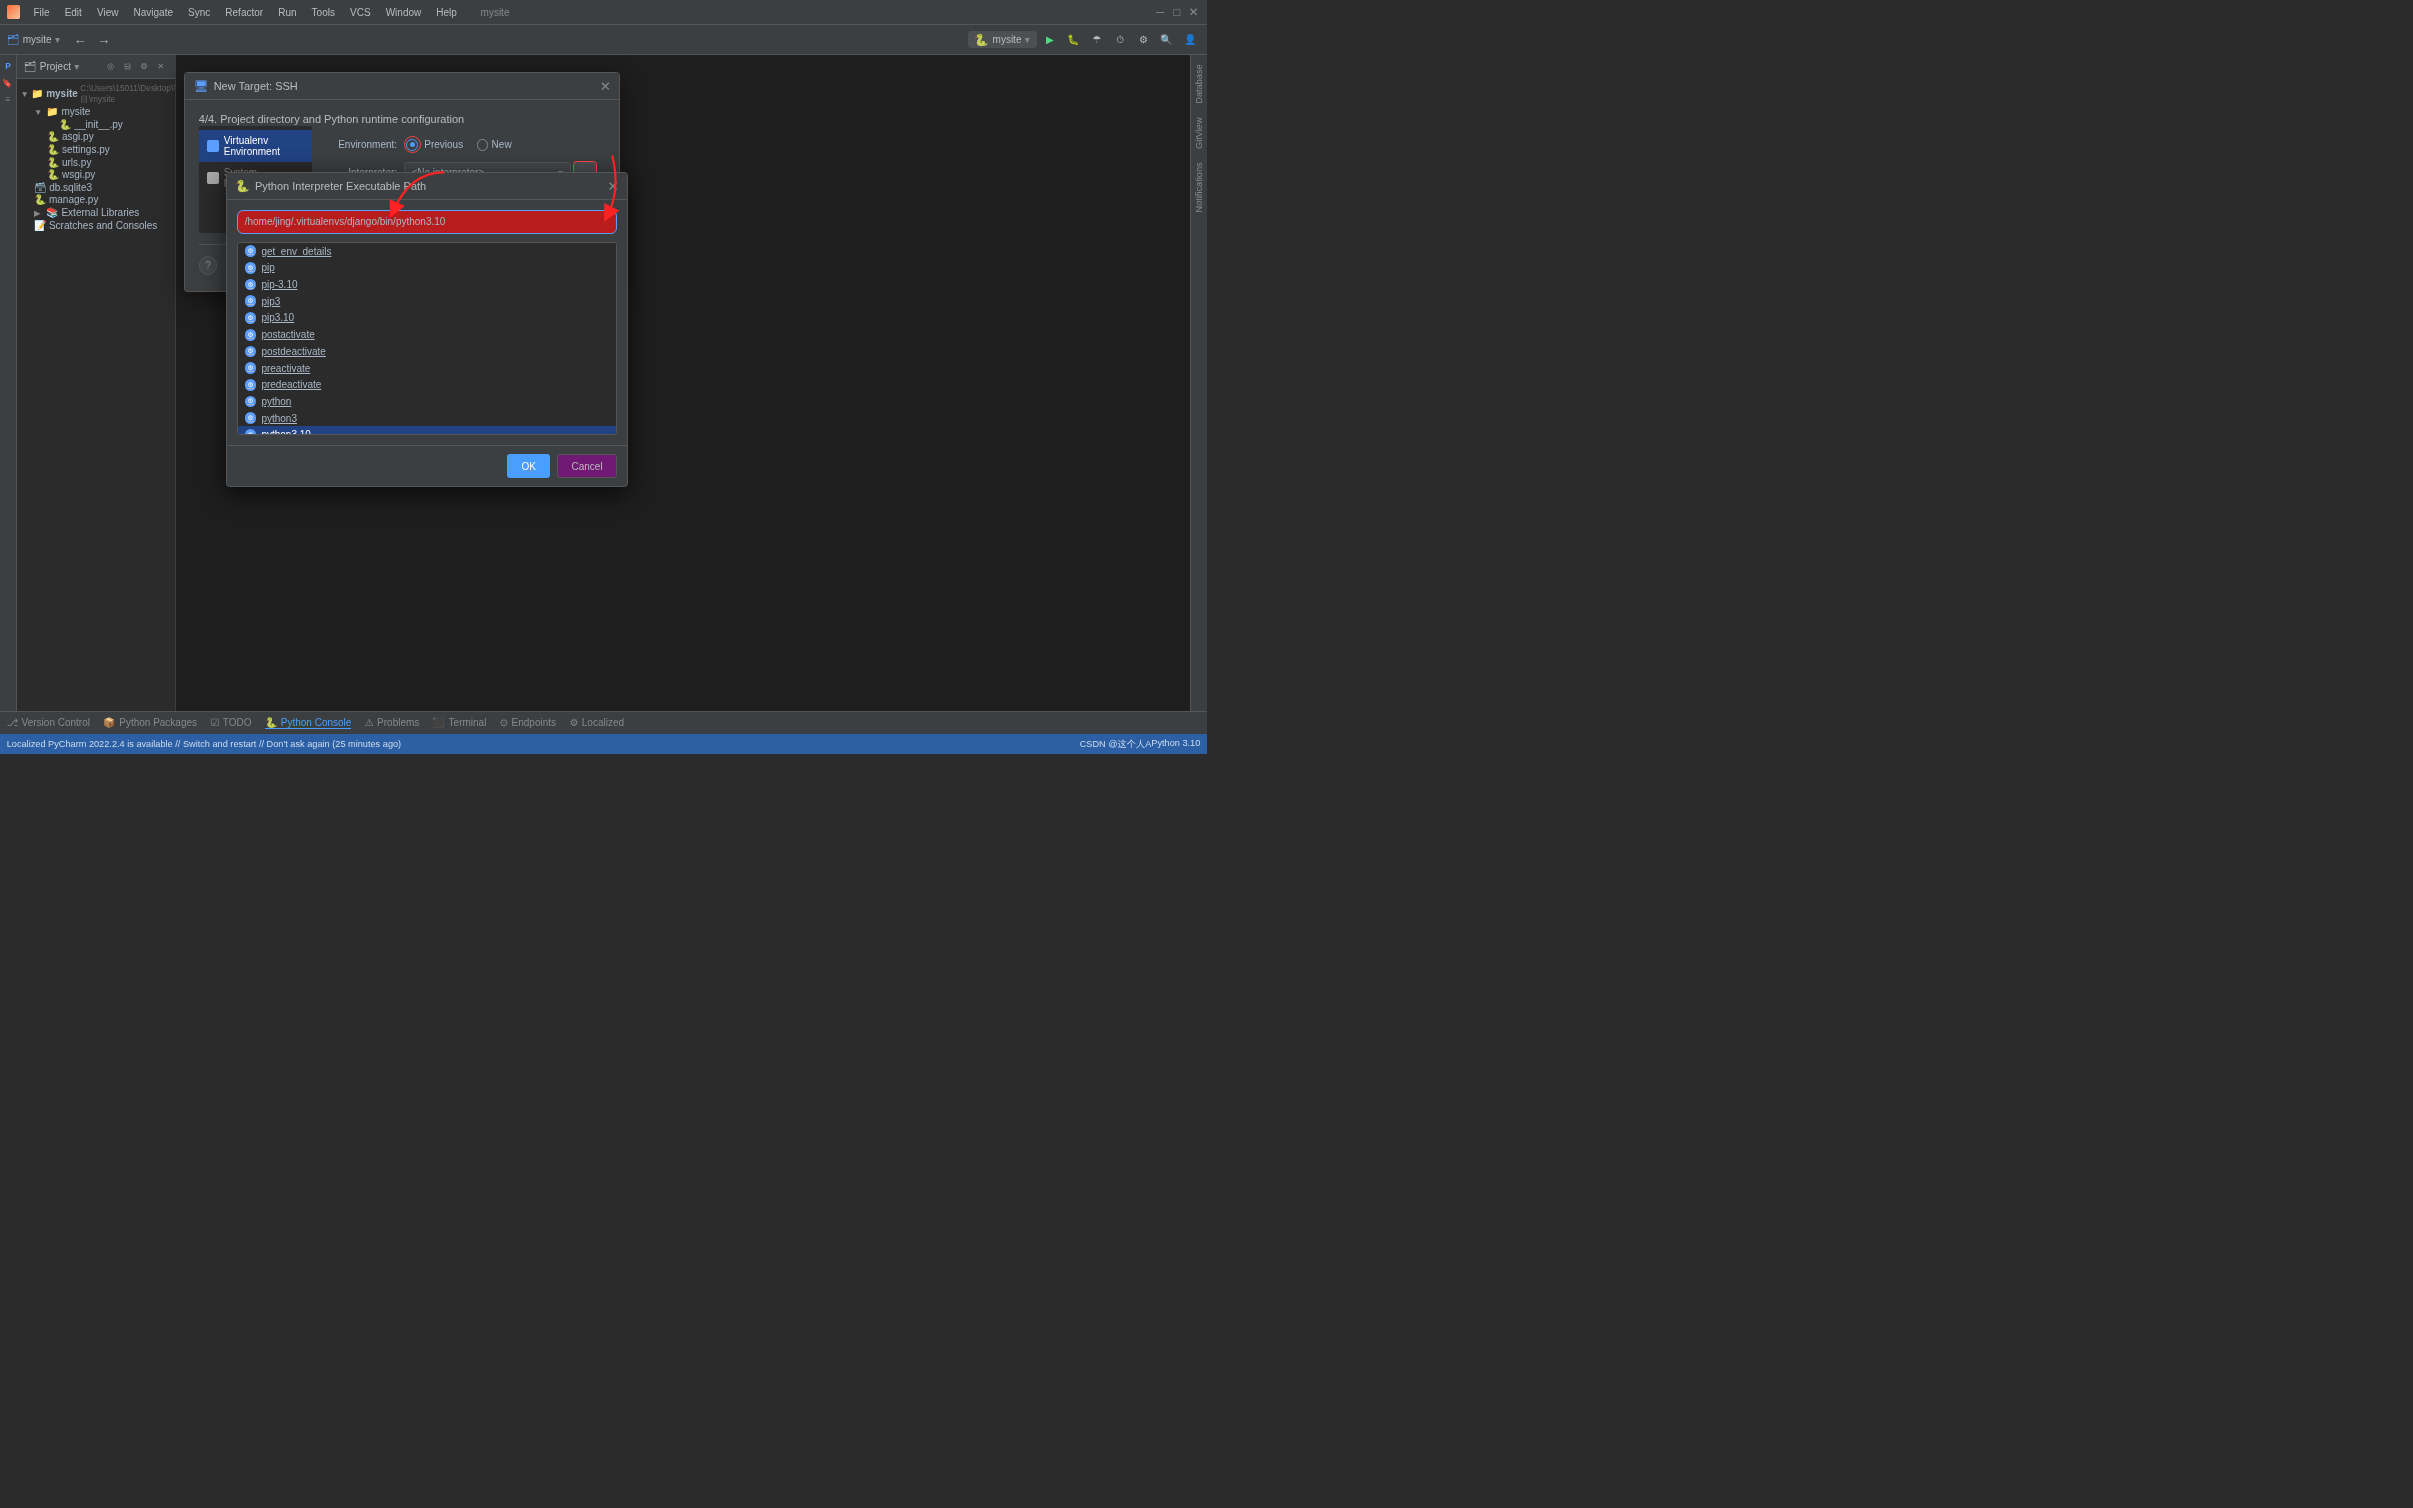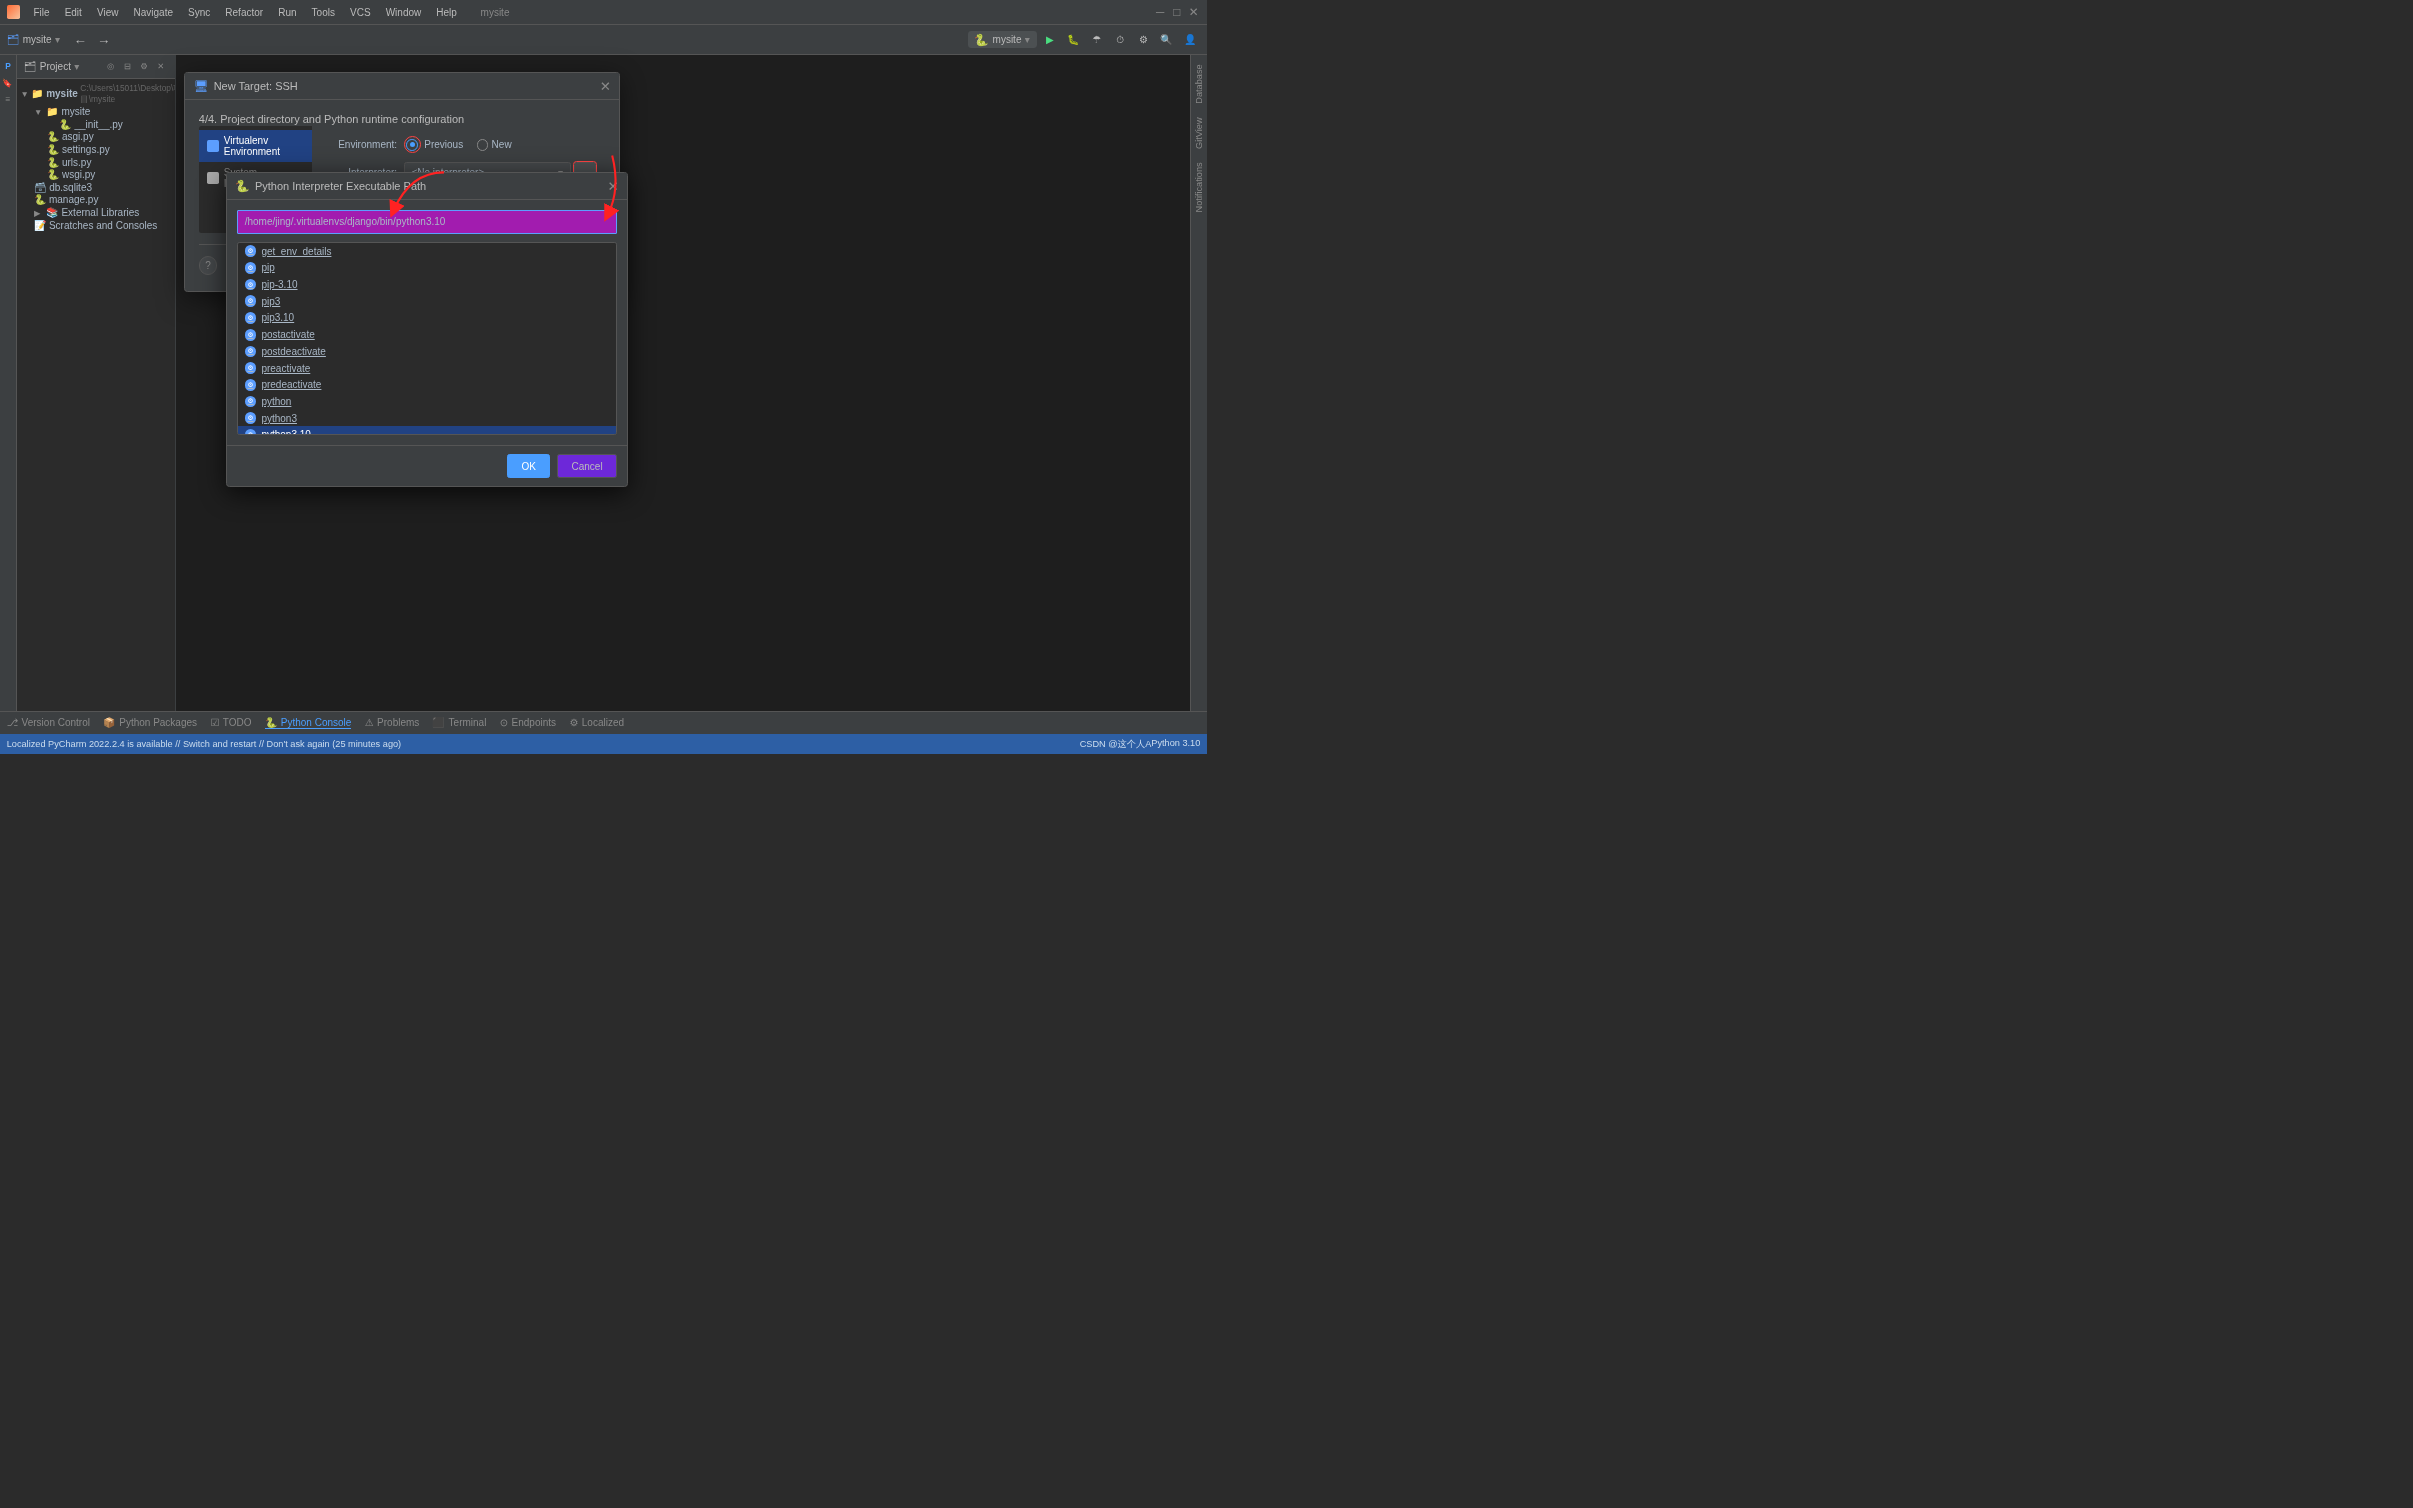--- a/index.html
+++ b/index.html
@@ -398,21 +398,21 @@
       cursor: pointer;
       border: 0.8px solid #555;
       display: flex; align-items: center; justify-content: center;
     }
     .btn-primary {
       background: #4a9eff;
       color: #fff;
       border-color: #4a9eff;
     }
     .btn-secondary {
-      background: #6d28d9;
+      background: #701a75;
       color: #bbb;
     }
     .btn-disabled {
       background: #45484a;
       color: #666;
       cursor: not-allowed;
     }
     .help-btn {
       width: 18.4px; height: 18.4px;
       border-radius: 50%;
@@ -444,23 +444,23 @@
       padding: 0 8.4px;
       border-bottom: 0.8px solid #555;
       justify-content: space-between;
     }
     .dialog-interpreter-body {
       padding: 10px;
     }
     .path-input {
       width: 100%;
       height: 23.5px;
-      background: #a21caf;
+      background: #b91c1c;
       border: 0.8px solid #5c9eff;
-      border-radius: 1px;
+      border-radius: 6px;
       color: #a9b7c6;
       font-size: 10px;
       padding: 0 6.7px;
       margin-bottom: 8.4px;
       display: flex; align-items: center;
     }
     .file-list {
       background: #2b2b2b;
       border: 0.8px solid #555;
       border-radius: 2.5px;

